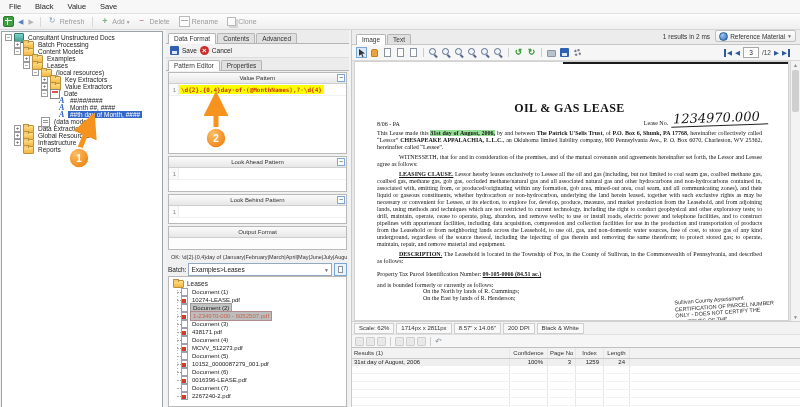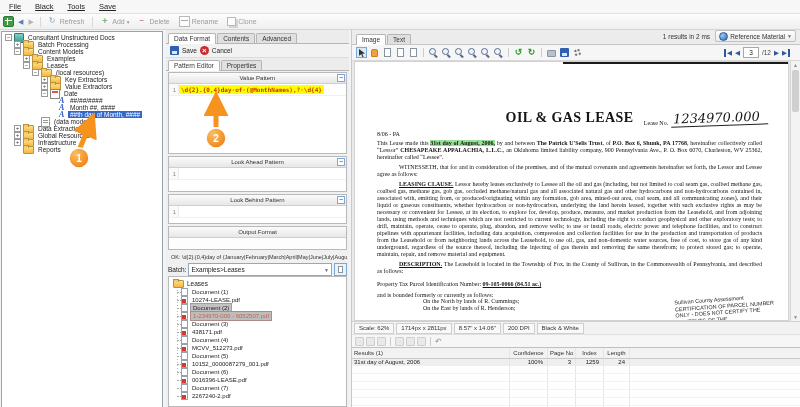--- a/index.html
+++ b/index.html
@@ -1,21 +1,21 @@
 <!DOCTYPE html>
 <html><head>
 <meta charset="utf-8">
 <style>
   html,body{margin:0;padding:0;width:800px;height:407px;overflow:hidden;
     font-family:"Liberation Sans",sans-serif;background:#eef0f2;}
   .app{position:relative;width:800px;height:407px;background:#f2f3f4;color:#222;font-size:8px;}
 
   
   .menubar{height:13px;display:flex;align-items:center;background:#f7f7f7;border-bottom:1px solid #e2e2e2;padding-left:2px;font-size:7.5px;color:#222;}
-  .menu-item{padding:0 7px;text-decoration:underline;}
+  .menu-item{padding:0 7px;}
   
   .toolbar{height:15px;display:flex;align-items:center;background:linear-gradient(#fdfdfd,#efefef);border-bottom:1px solid #d6d6d6;padding-left:3px;gap:3px;}
   .tbtn{display:inline-flex;align-items:center;gap:2px;color:#9a9a9a;font-size:7px;padding:0 3px;}
   .tsep{width:1px;height:10px;background:#d8d8d8;margin:0 2px;display:inline-block;}
   .tnav{font-size:7px;color:#5580b8;padding:0 1px;}
   .tnav.gray{color:#b5b5b5;}
   .tcaret{font-size:5.5px;color:#999;}
   .ticon{width:9px;height:9px;display:inline-block;position:relative;opacity:.8;}
   .ticon-app{background:#3f9e43;border:1px solid #2c7a30;border-radius:2px;opacity:1;}
   .ticon-app::before{content:'';position:absolute;left:3px;top:1px;width:1px;bottom:1px;background:#fff;}
@@ -109,21 +109,21 @@
   .pg-first{border-left:2px solid #2d5a9e;padding-left:1px;}
   .pg-last{border-right:2px solid #2d5a9e;padding-right:1px;}
   .pg-cur{width:14px;height:9px;border:1px solid #a8a8a8;background:#fff;text-align:center;line-height:9px;font-size:6.5px;color:#222;}
   .pg-total{color:#444;}
 
   .viewer-area{height:260px;position:relative;background:#e9e9e9;overflow:hidden;}
   .page{position:absolute;left:2px;top:0;right:11px;bottom:0;background:#fff;border:1px solid #d2d2d2;overflow:hidden;font-family:"Liberation Serif",serif;color:#141414;}
   .page-topline{position:absolute;top:0;left:48%;right:0;height:2px;background:#1b1b1b;}
   .page-inner{position:absolute;left:22px;right:26px;top:38px;}
   .doc-title1{text-align:center;font-weight:bold;font-size:7.5px;}
-  .doc-title2{text-align:center;font-weight:bold;font-size:14px;letter-spacing:.4px;margin-top:10px;}
+  .doc-title2{text-align:center;font-weight:bold;font-size:12px;letter-spacing:.4px;margin-top:1px;}
   .leaseno{position:absolute;right:-6px;top:12px;display:flex;align-items:flex-end;gap:3px;}
   .leaseno-label{font-size:6px;}
   .leaseno-value{font-family:"DejaVu Serif",serif;font-style:italic;font-size:13px;line-height:12px;border-bottom:1px solid #222;transform:rotate(-2deg);padding:0 8px 1px 2px;}
   .formcode{font-size:6px;margin-top:5px;}
   .docp{font-size:6px;line-height:7px;text-align:justify;margin-top:3px;}
   .docp.ind{text-indent:22px;}
   .docp .hl{background:#98df98;}
   .docp b{font-weight:bold;}
   .lead{font-weight:bold;text-decoration:underline;}
   .parcel{font-size:6px;margin-top:6px;}
@@ -152,21 +152,21 @@
   .rt-row.empty{border-bottom:1px solid #f2f2f2;}
 
   .arrows{position:absolute;left:0;top:0;width:800px;height:407px;pointer-events:none;z-index:50;}
 </style>
 </head>
 <body>
 
 <div class="app">
 
   <div class="menubar">
-    <span id="menu-items"><span class="menu-item">File</span><span class="menu-item">Black</span><span class="menu-item">Tools</span><span class="menu-item">Save</span></span>
+    <span id="menu-items"><span class="menu-item">File</span><span class="menu-item">Black</span><span class="menu-item">Value</span><span class="menu-item">Save</span></span>
   </div>
 
   <div class="toolbar">
     <span id="toolbar-buttons" style="display:inline-flex;align-items:center;gap:3px;">
         <span class="ticon ticon-app"></span>
         <span class="tnav">◀</span>
         <span class="tnav gray">▶</span>
         <span class="tsep"></span>
         <span class="tbtn">
           <span class="ticon ticon-refresh"></span>

